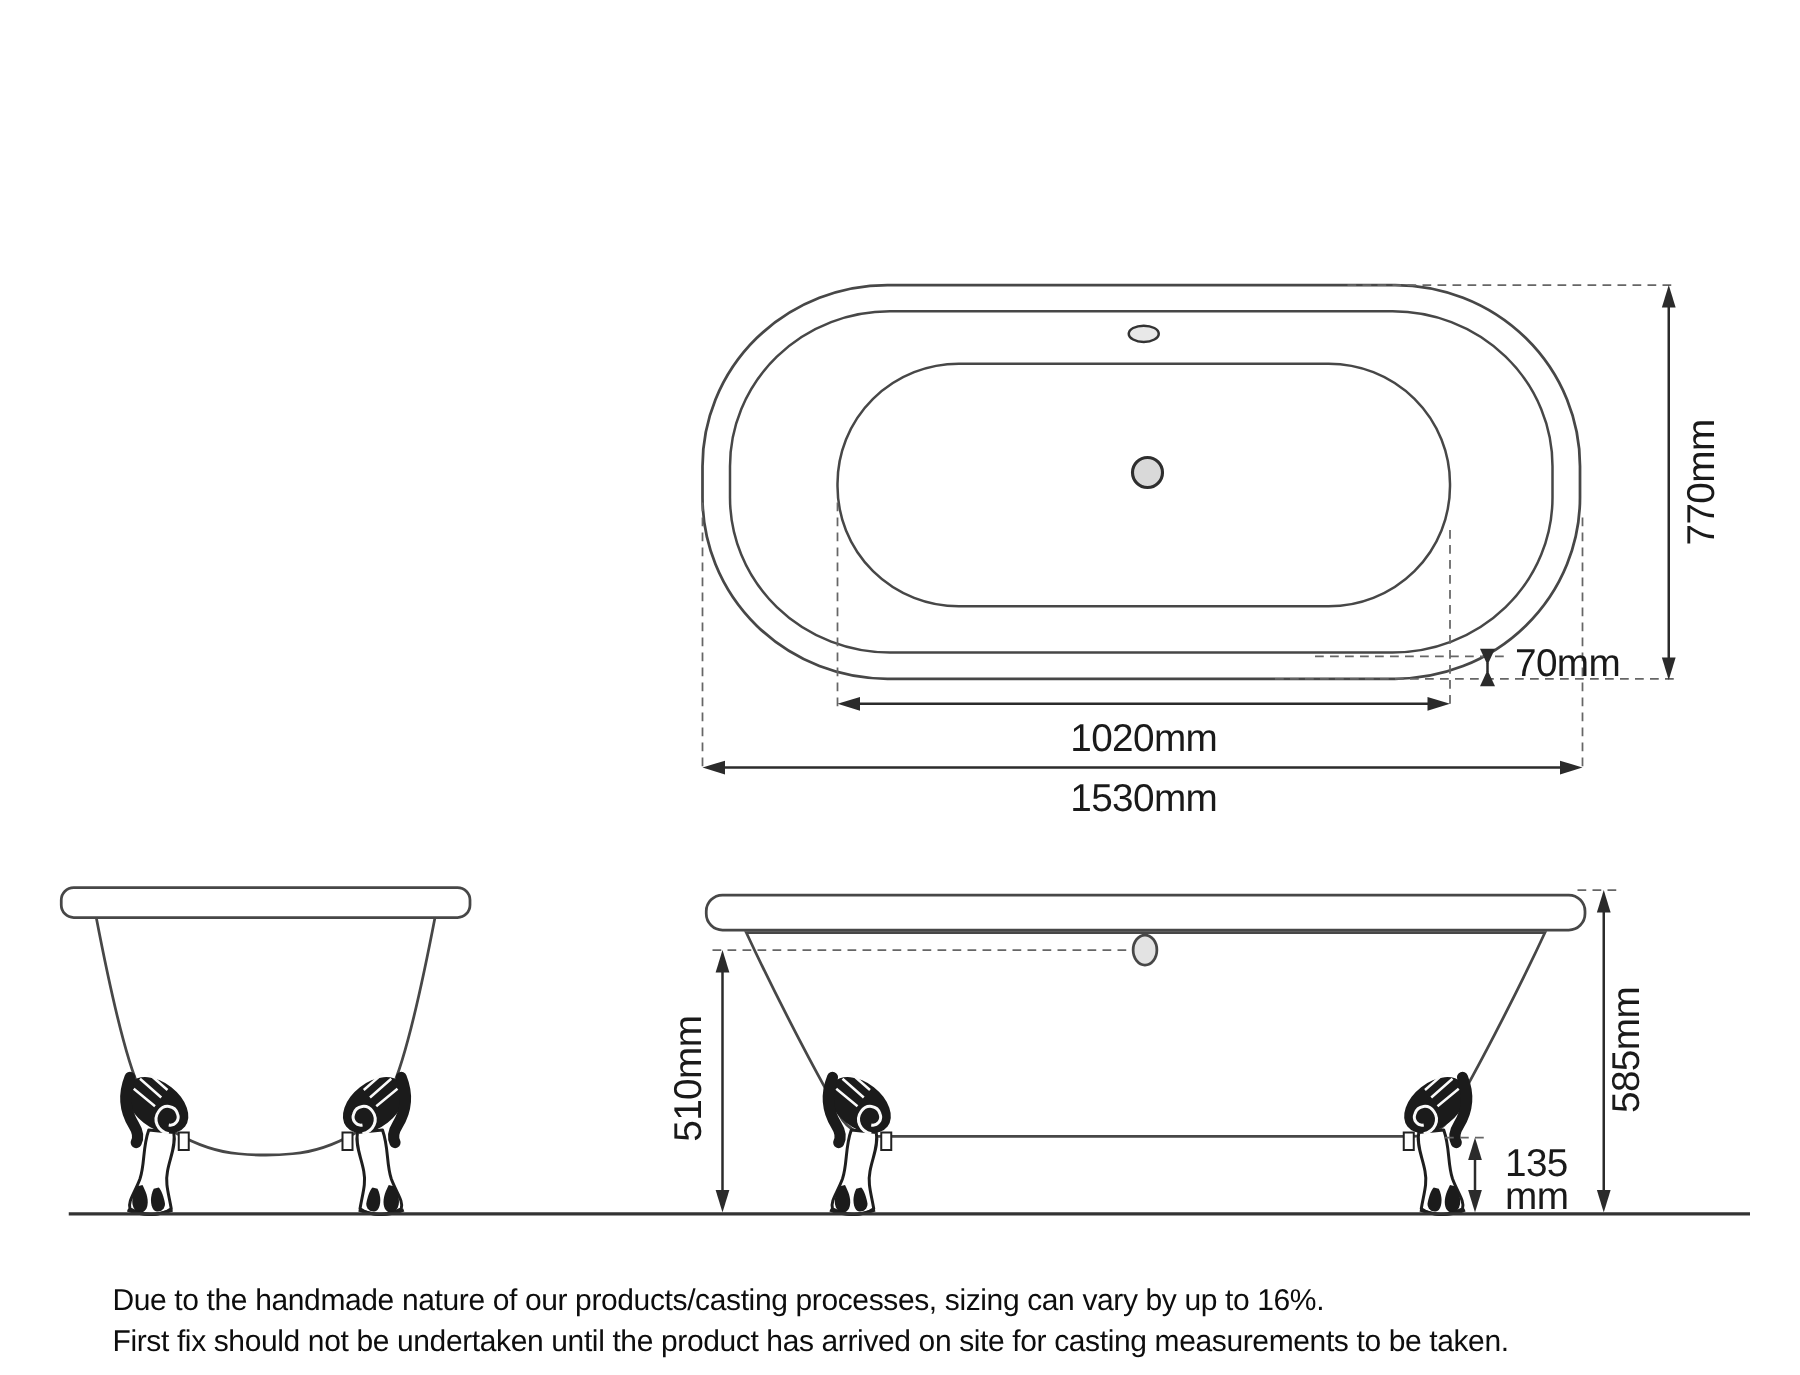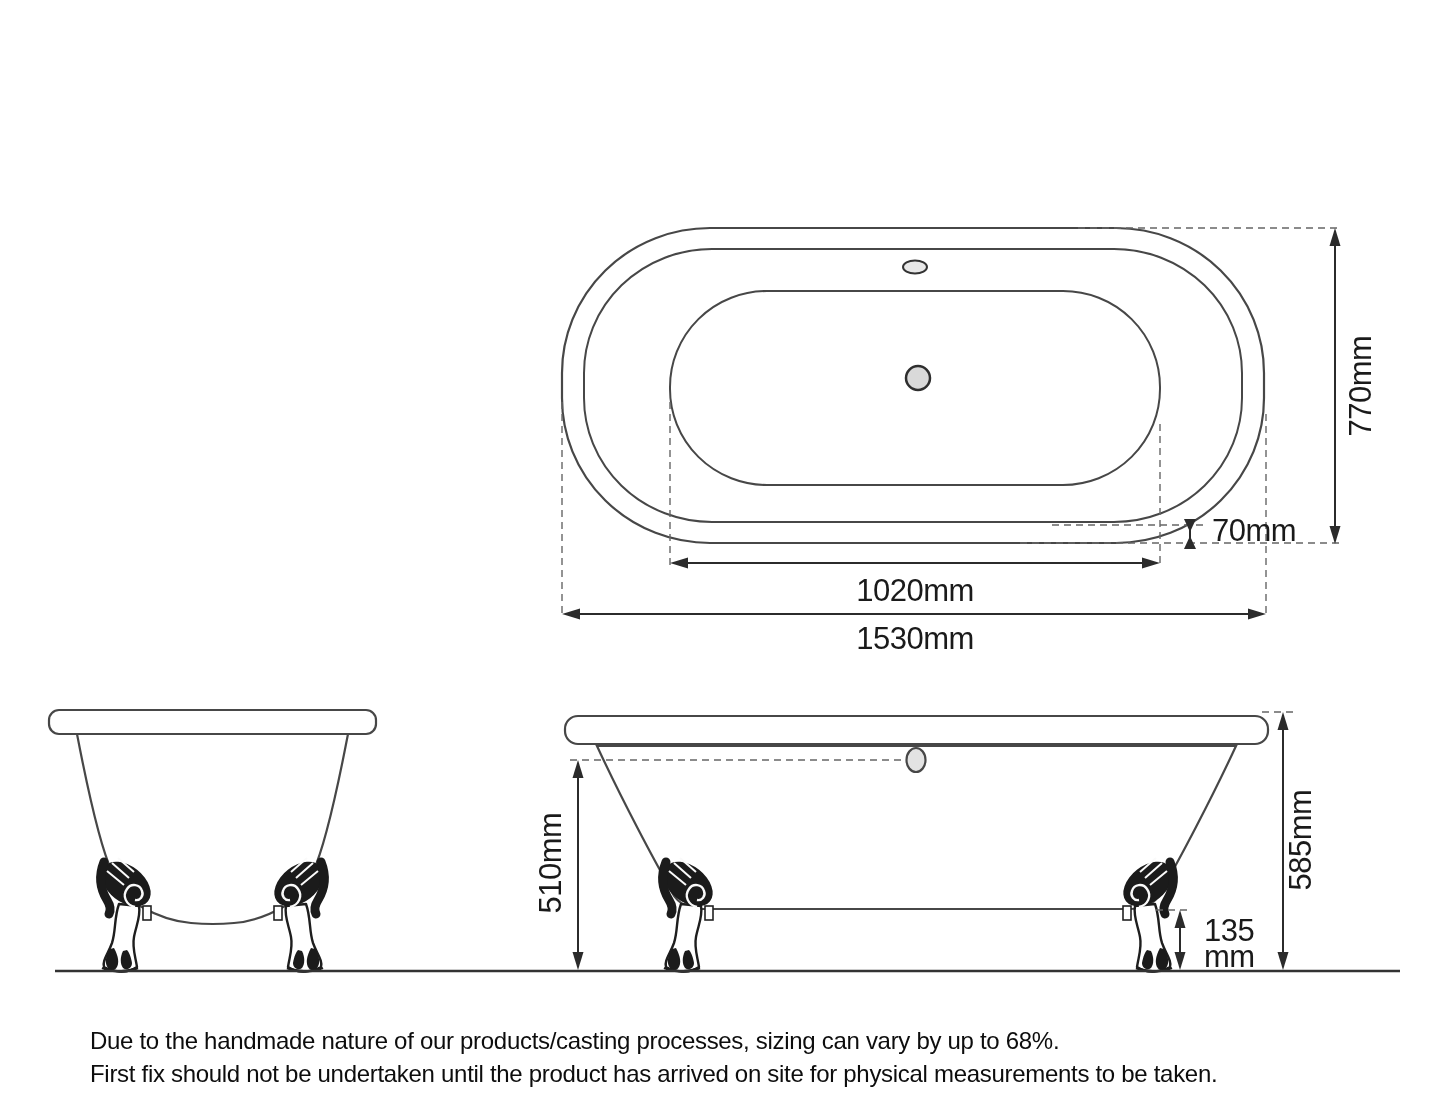--- a/index.html
+++ b/index.html
@@ -136,17 +136,17 @@
       <polygon points="1180,970 1174.5,952 1185.5,952" stroke="none"></polygon>
     </g>
     <text x="1204" y="941" text-anchor="start">135</text>
     <text x="1204" y="967" text-anchor="start">mm</text>
   </g>
 
   <line x1="55" y1="971" x2="1400" y2="971" stroke="#333333" stroke-width="2.6"></line>
 </svg>
 
 <div class="notes">
-  <div class="note-line">Due to the handmade nature of our products/casting processes, sizing can vary by up to 68%.</div>
-  <div class="note-line">First fix should not be undertaken until the product has arrived on site for physical measurements to be taken.</div>
+  <div class="note-line">Due to the handmade nature of our products/casting processes, sizing can vary by up to 16%.</div>
+  <div class="note-line">First fix should not be undertaken until the product has arrived on site for casting measurements to be taken.</div>
 </div>
 
 </div>
 
 </body></html>

